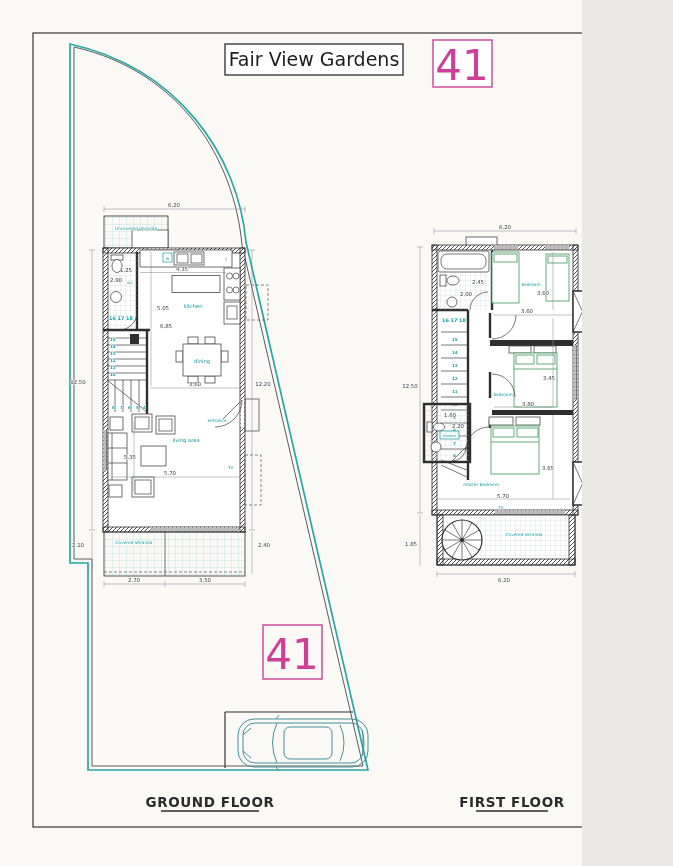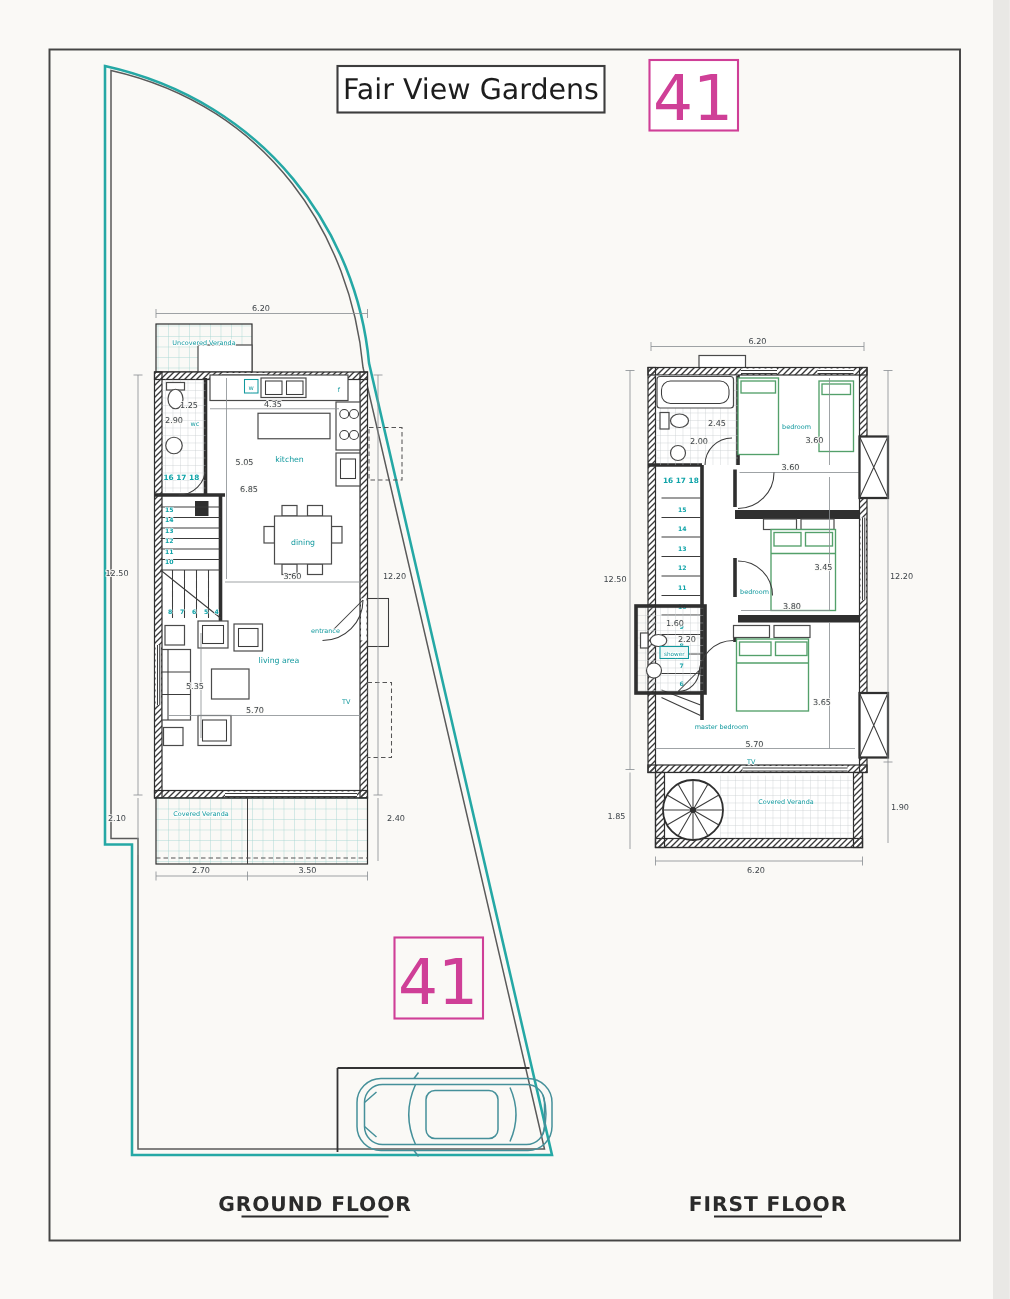--- a/index.html
+++ b/index.html
@@ -1,16 +1,16 @@
 <!DOCTYPE html>
 <html><head>
 <meta charset="utf-8">
 <style>
   html,body{margin:0;padding:0;background:#e9e8e5;}
-  .sheet{width:662px;height:866px;position:relative;background:#a21caf;overflow:hidden;
+  .sheet{width:582px;height:866px;position:relative;background:#a21caf;overflow:hidden;
          font-family:"DejaVu Sans",sans-serif;}
   svg{display:block;}
   svg text{font-family:"DejaVu Sans","Liberation Sans",sans-serif;}
   .dim{font-size:5.4px;fill:#3e4449;paint-order:stroke;stroke:#faf9f6;stroke-width:1.1px;}
   .room{font-size:5.2px;fill:#12999e;paint-order:stroke;stroke:#ffffff;stroke-width:1.1px;}
   .room-sm{font-size:4.3px;}
   .stair-num{font-size:4.1px;fill:#0fa3a8;font-weight:bold;paint-order:stroke;stroke:#fff;stroke-width:0.8px;}
   .stair-top{font-size:4.9px;fill:#0fa3a8;font-weight:bold;paint-order:stroke;stroke:#fff;stroke-width:0.8px;}
   .title-text{font-size:19px;fill:#1d1d1d;}
   .plot-num{font-size:42px;fill:#cf3f97;}

